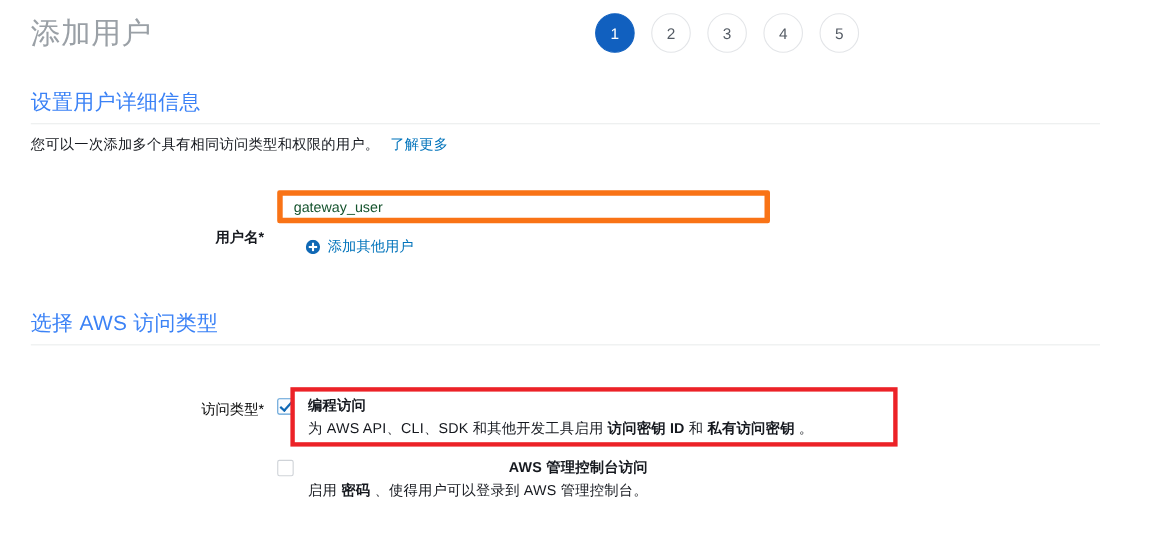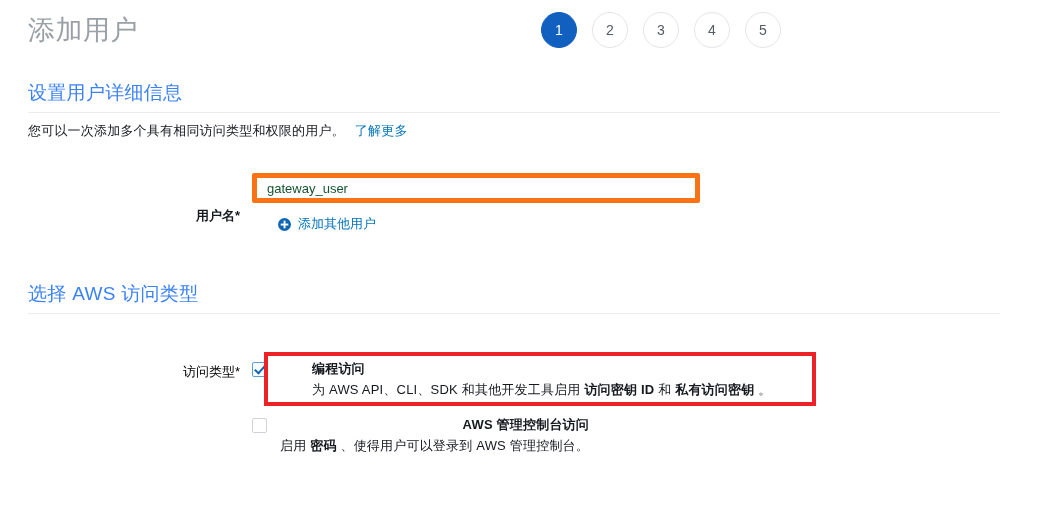--- a/index.html
+++ b/index.html
@@ -273,21 +273,21 @@
 
   <div class="section" style="top:281px;">
     <h2 class="section-title">选择 AWS 访问类型</h2>
     <div class="divider"></div>
   </div>
 
   <div class="access-row">
     <div class="access-label">访问类型*</div>
     <div class="options">
 
-      <div class="option" style="margin-bottom:16px;gap:32px;">
+      <div class="option" style="margin-bottom:16px;">
         <span class="checkbox checked"></span>
         <div class="option-texts">
           <div class="option-title">编程访问</div>
           <div class="option-desc"><span>为 AWS API、CLI、SDK 和其他开发工具启用 </span><b>访问密钥 ID</b><span> 和 </span><b>私有访问密钥</b><span> 。</span></div>
         </div>
       </div>
 
       <div class="option">
         <span class="checkbox"></span>
         <div class="option-texts">

